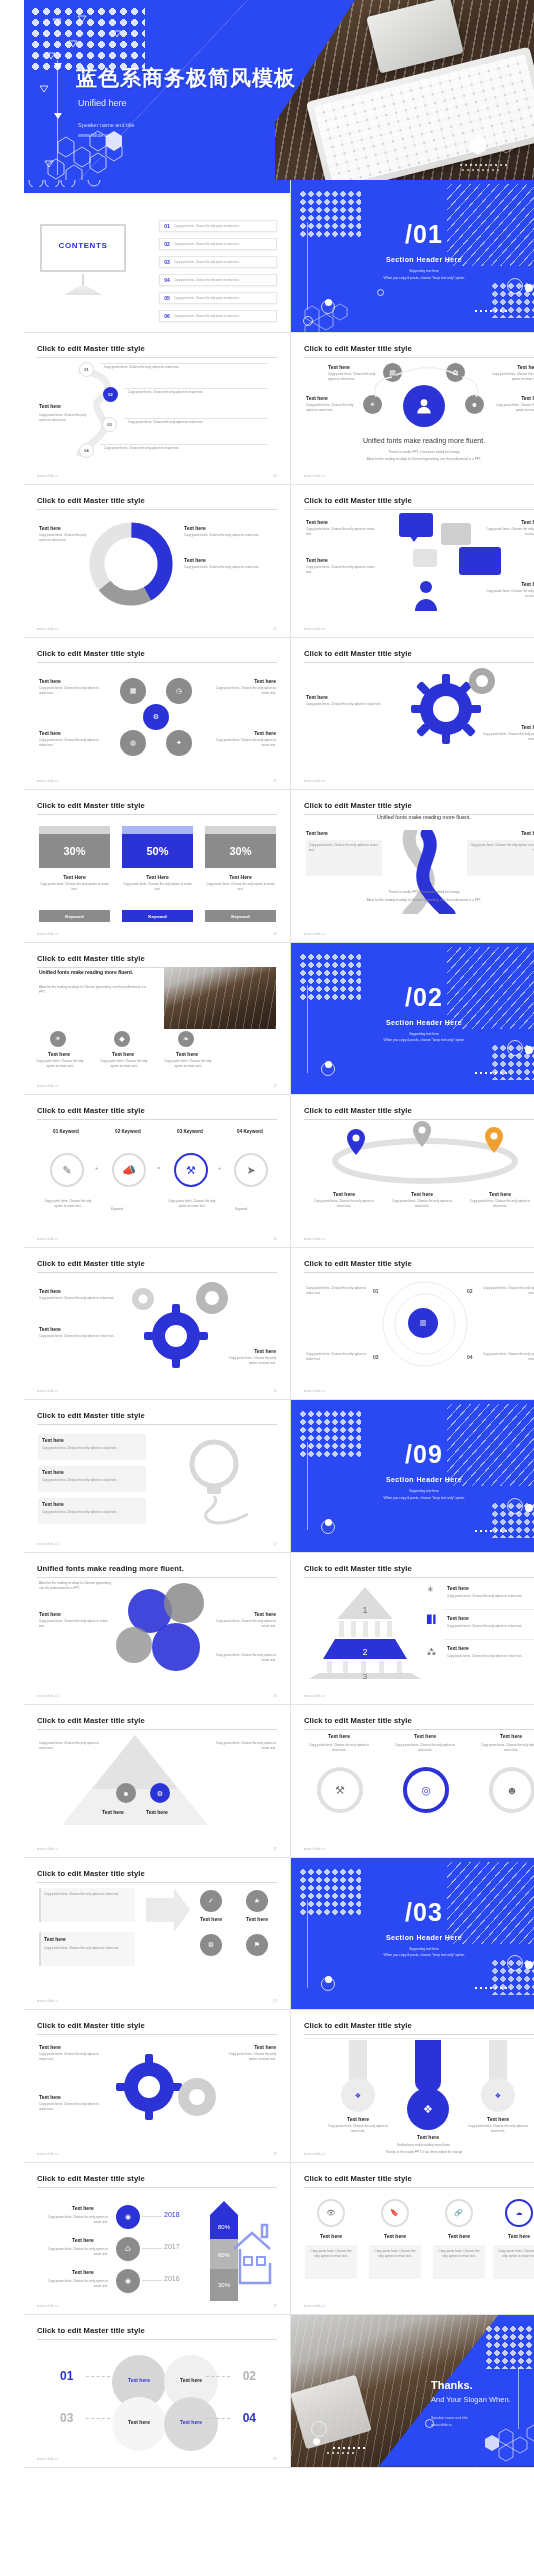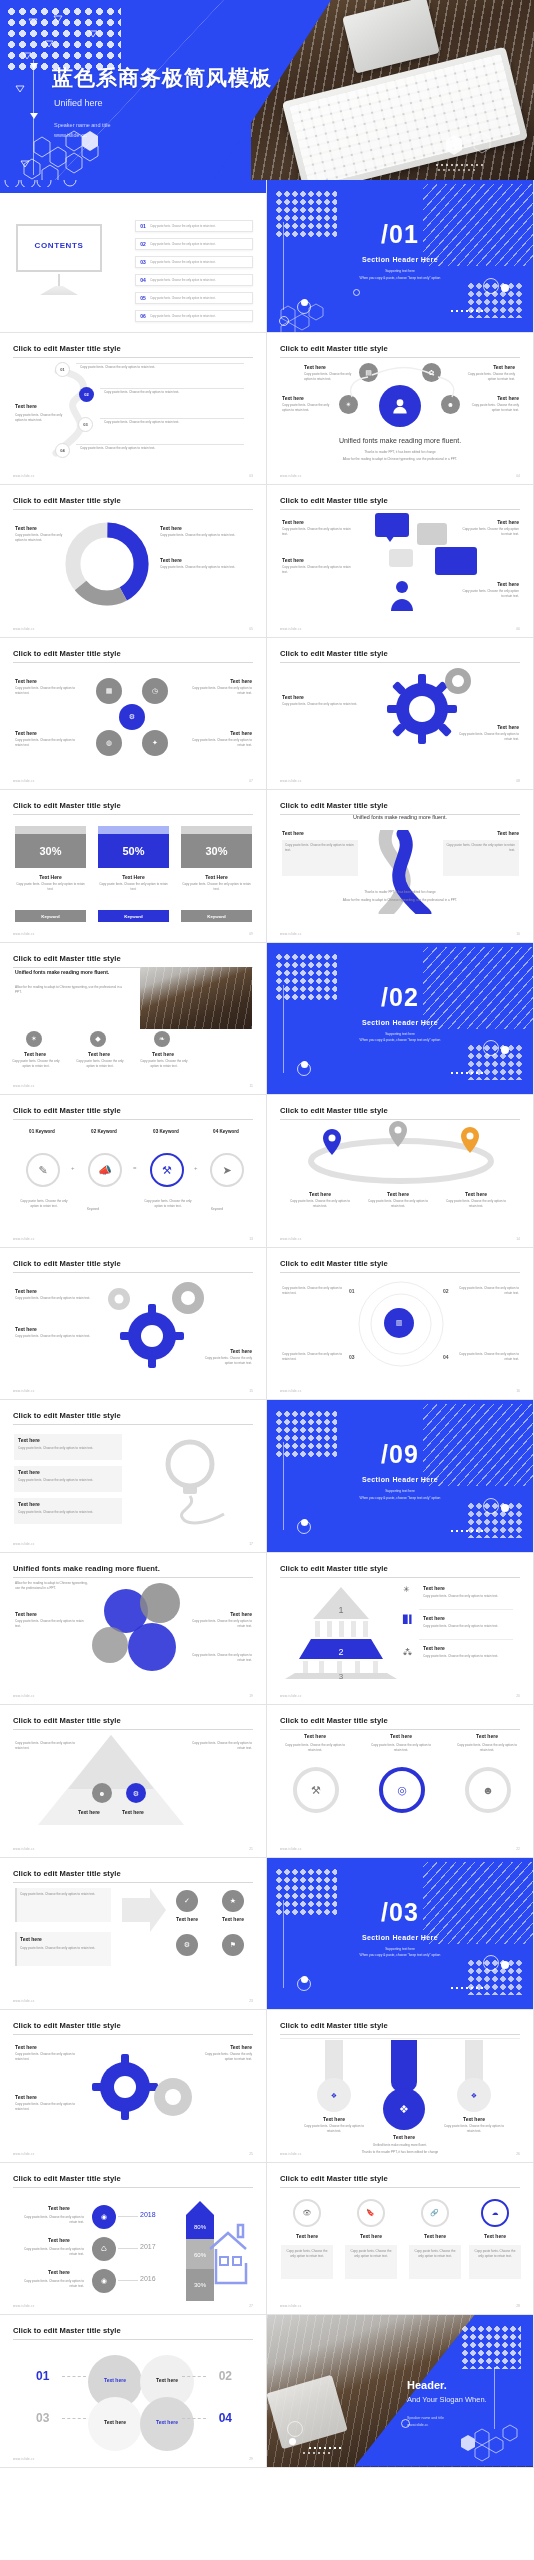--- a/index.html
+++ b/index.html
@@ -3,21 +3,21 @@
 <meta charset="utf-8">
 <style>
   * { margin:0; padding:0; box-sizing:border-box; }
   html,body { background:#ffffff; }
   body {
     width:534px; height:2560px;
     font-family:"Liberation Sans", sans-serif;
     overflow:hidden;
     position:relative;
   }
-  .deck { width:534px; }
+  .deck { width:534px;padding-left:24px; }
 
   
   .hero { position:relative; width:534px; height:180px; overflow:hidden; background:#2b3137; }
   .hero-photo {
     position:absolute; inset:0;
     background:
       repeating-linear-gradient(100deg, rgba(255,255,255,.30) 0 1.5px, rgba(255,255,255,0) 1.5px 9px),
       linear-gradient(160deg,#c9c9c7 0%,#b9b6b2 18%,#5d4733 30%,#3f2e21 52%,#4a382a 72%,#2e2119 100%);
   }
   .hero-kbd {
@@ -1029,21 +1029,21 @@
   </div>
 
   <div class="slide">
     <div class="img-photo" style="inset:0"></div>
     <div style="position:absolute;left:6px;bottom:26px;width:68px;height:58px;opacity:.9">
       <div style="position:absolute;inset:0;background:linear-gradient(170deg,#f0f0ee,#d4d4d2);transform:rotate(-16deg);border-radius:3px"></div>
     </div>
     <div class="thanks-blue"></div>
     <div class="dotgrid" style="right:12px;top:10px;width:60px;height:44px;background-size:8px 8px;opacity:.75"></div>
     <div style="position:absolute;right:38px;top:52px;width:1px;height:62px;background:rgba(255,255,255,.55)"></div>
-    <div style="position:absolute;left:140px;top:64px;color:#fff;font-size:11px;font-weight:bold">Header.</div>
+    <div style="position:absolute;left:140px;top:64px;color:#fff;font-size:11px;font-weight:bold">Thanks.</div>
     <div style="position:absolute;left:140px;top:80px;color:#e6ebff;font-size:7.5px">And Your Slogan When.</div>
     <div style="position:absolute;left:140px;top:100px;color:#cdd6ff;font-size:3.6px;line-height:2">
       <div>Speaker name and title</div>
       <div>www.islide.cc</div>
     </div>
     <div class="ring" style="left:134px;top:104px;width:9px;height:9px"></div>
     <div class="ring" style="left:20px;bottom:30px;width:16px;height:16px;border-color:rgba(255,255,255,.6)"></div>
     <div class="dotF" style="left:22px;bottom:22px;width:7px;height:7px"></div>
     <div class="dashrow" style="left:42px;bottom:18px;width:32px"></div>
     <div class="dashrow" style="left:36px;bottom:13px;width:28px;opacity:.7"></div>

